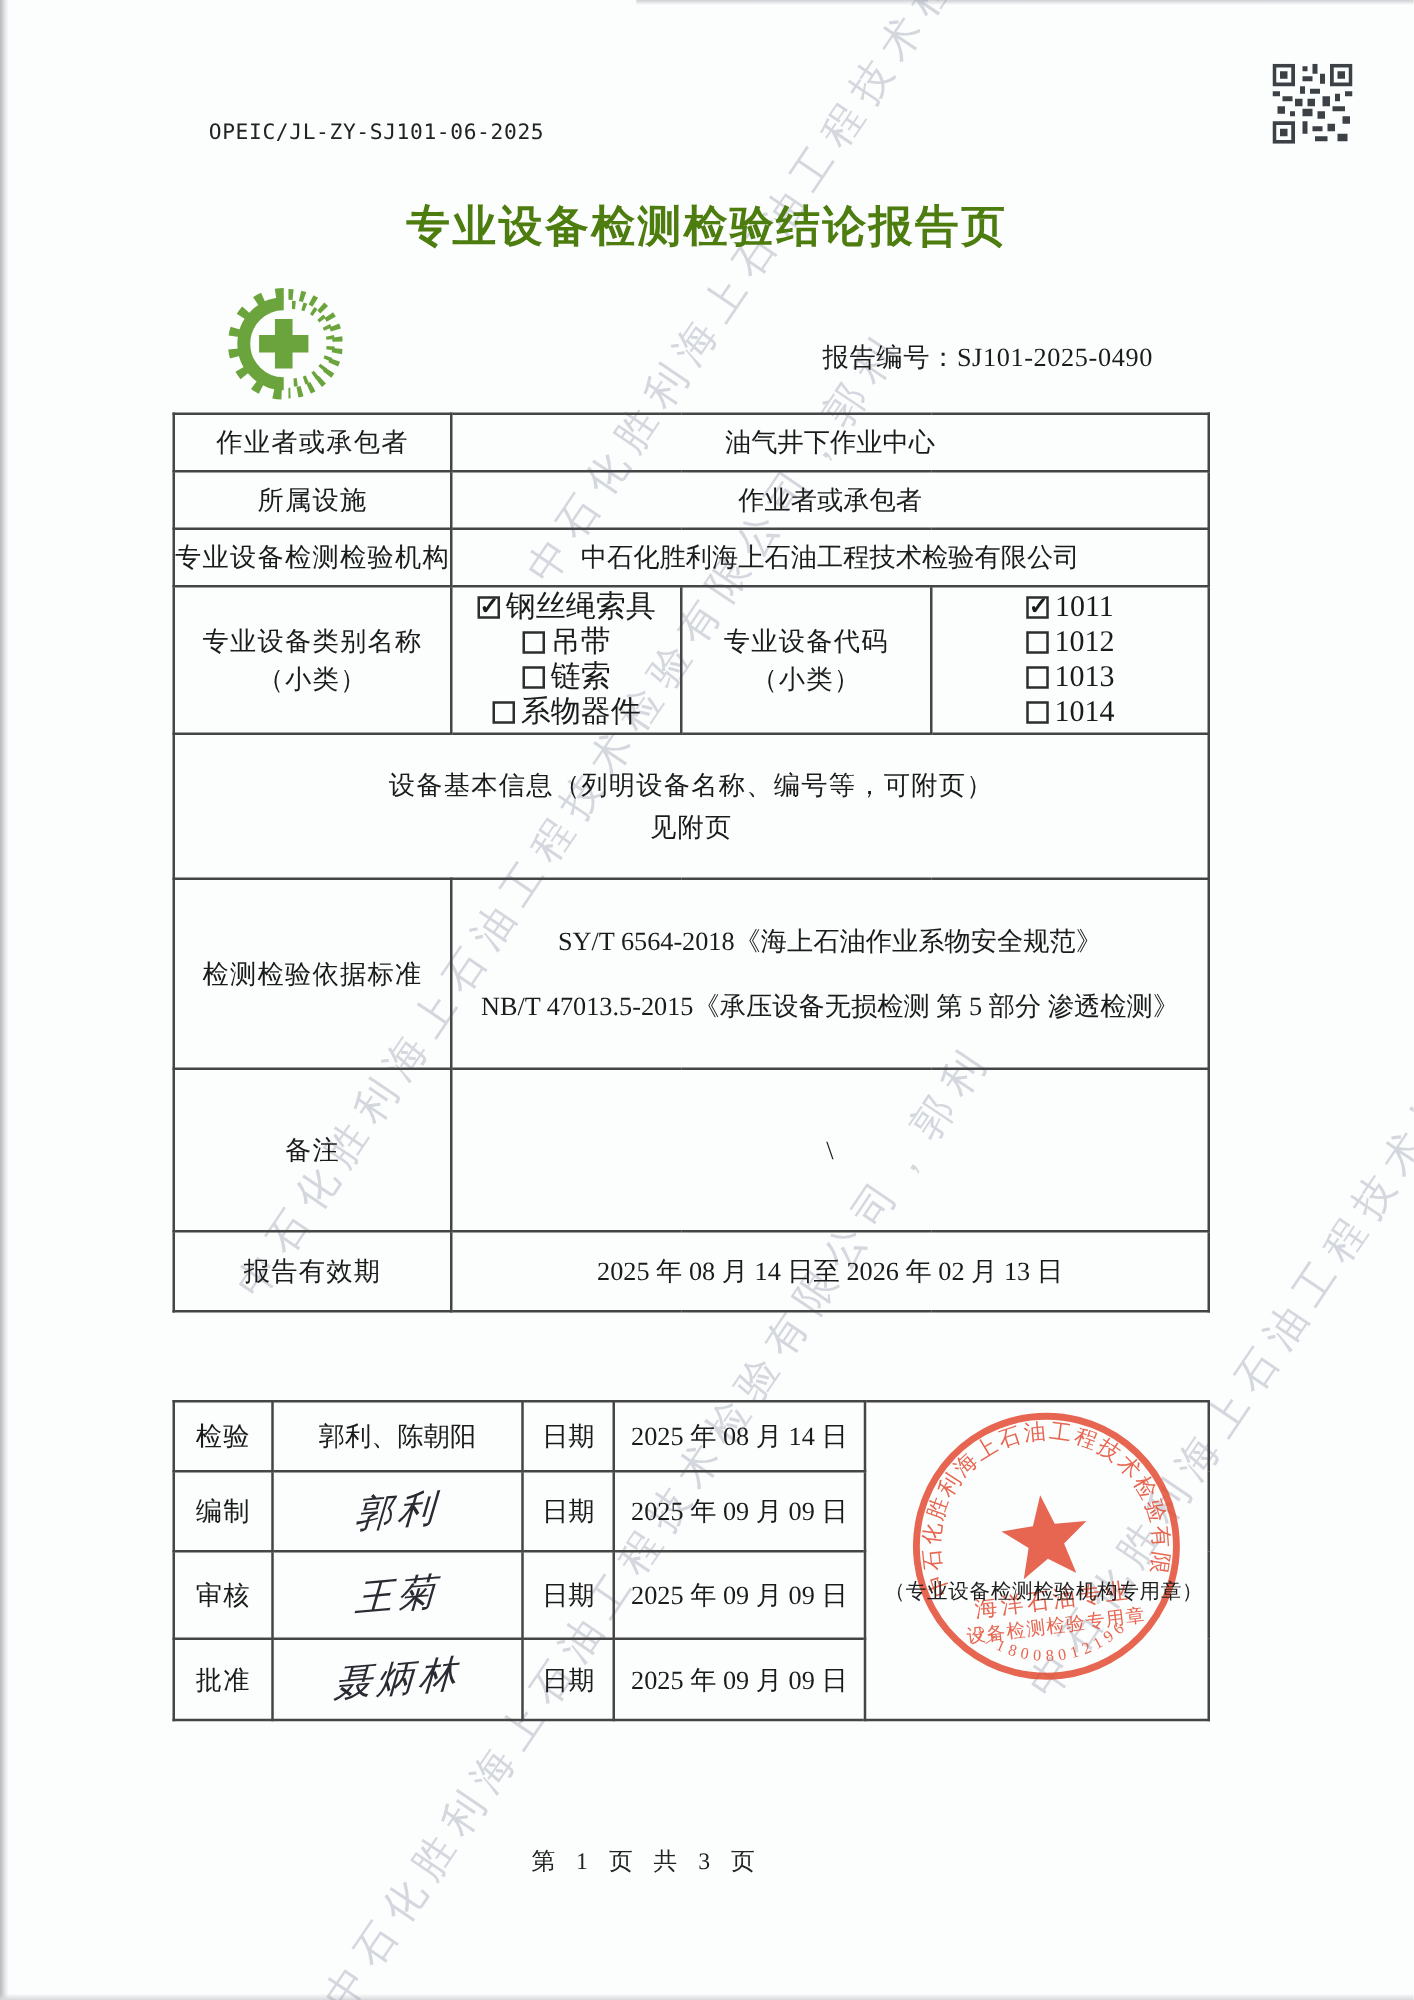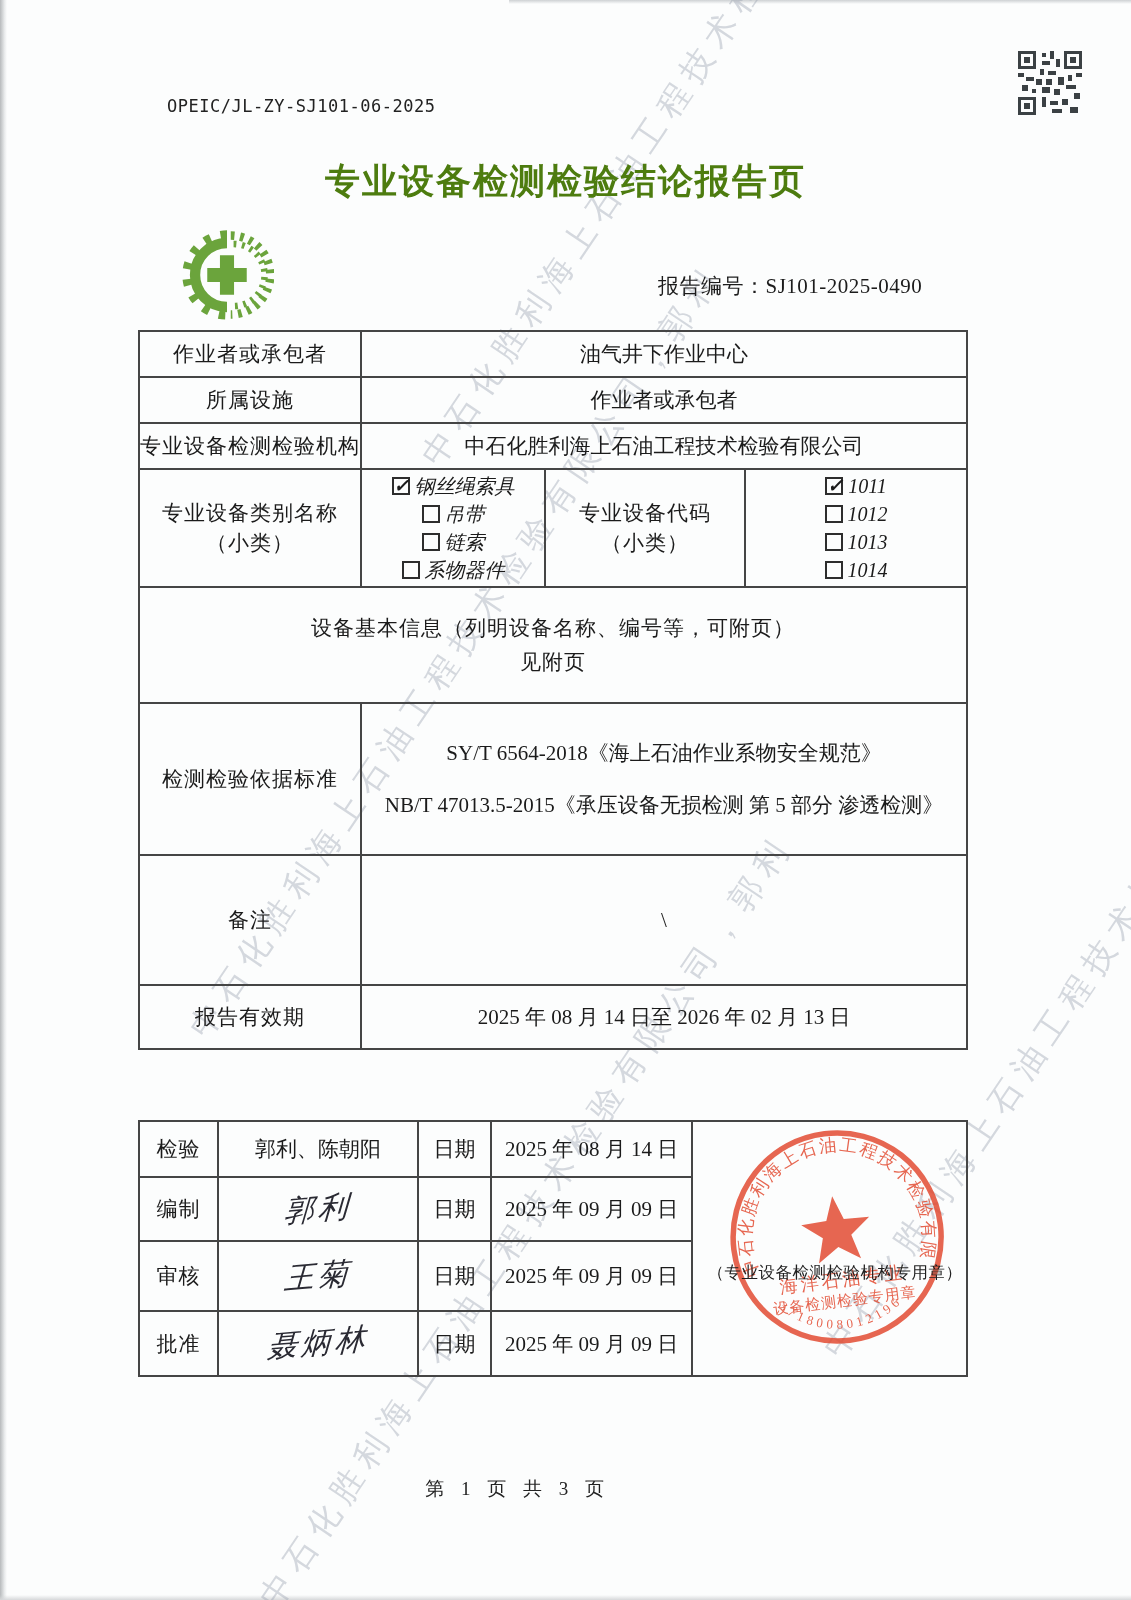--- a/index.html
+++ b/index.html
@@ -33,21 +33,21 @@
   
   table{border-collapse:collapse;table-layout:fixed;background:transparent;}
   .tbl{position:absolute;left:138px;z-index:2;}
   .tbl td{border:2px solid #454545;font-size:21px;text-align:center;
     vertical-align:middle;padding:0;background:transparent;color:#1b1b1b;}
   #main-table{top:330px;width:828px;}
   #sig-table{top:1120px;width:828px;}
   .lbl{letter-spacing:1px;}
   .left-pad{text-align:left;padding-left:22px;}
   .opts{text-align:left;padding:8px 0 8px 12px;}
-  .opt{line-height:28px;font-size:20px;white-space:nowrap;font-style:italic;}
+  .opt{line-height:28px;font-size:24px;white-space:nowrap;}
   .cbx{display:inline-block;width:14px;height:14px;border:2px solid #2d2d2d;
     margin-right:5px;position:relative;top:2px;}
   .cbx.checked::after{content:"✓";position:absolute;left:0;top:-7px;
     font-size:19px;font-weight:bold;color:#1b1b1b;}
   .two-line{line-height:30px;}
   .basic-cell{vertical-align:top;padding-top:8px;}
   .basic-cell .h{font-size:21px;letter-spacing:1px;}
   .basic-cell .v{font-size:21px;margin-top:6px;letter-spacing:1px;}
   .std-lines{line-height:52px;}
   .handwriting{font-style:italic;font-size:30px;color:#2a2a33;

